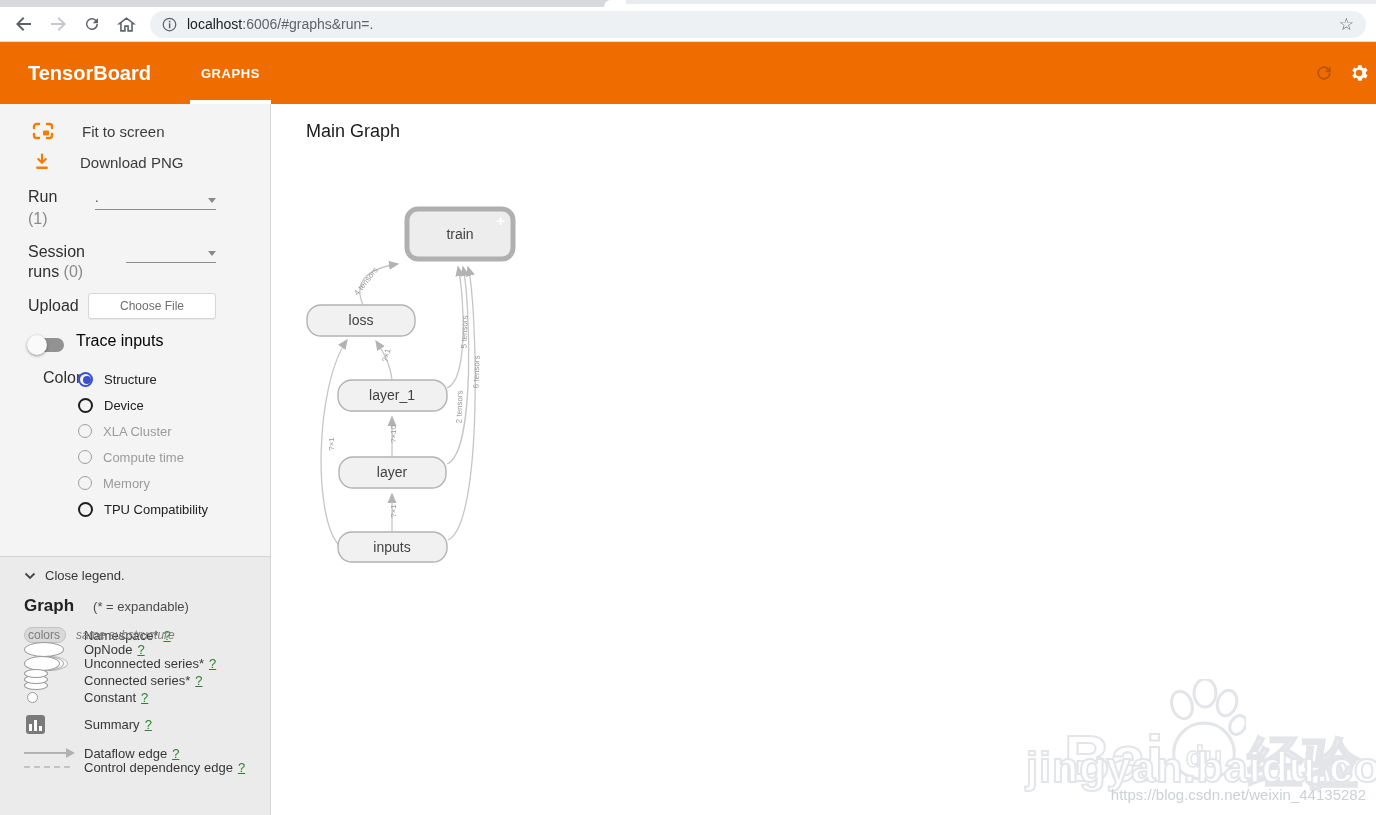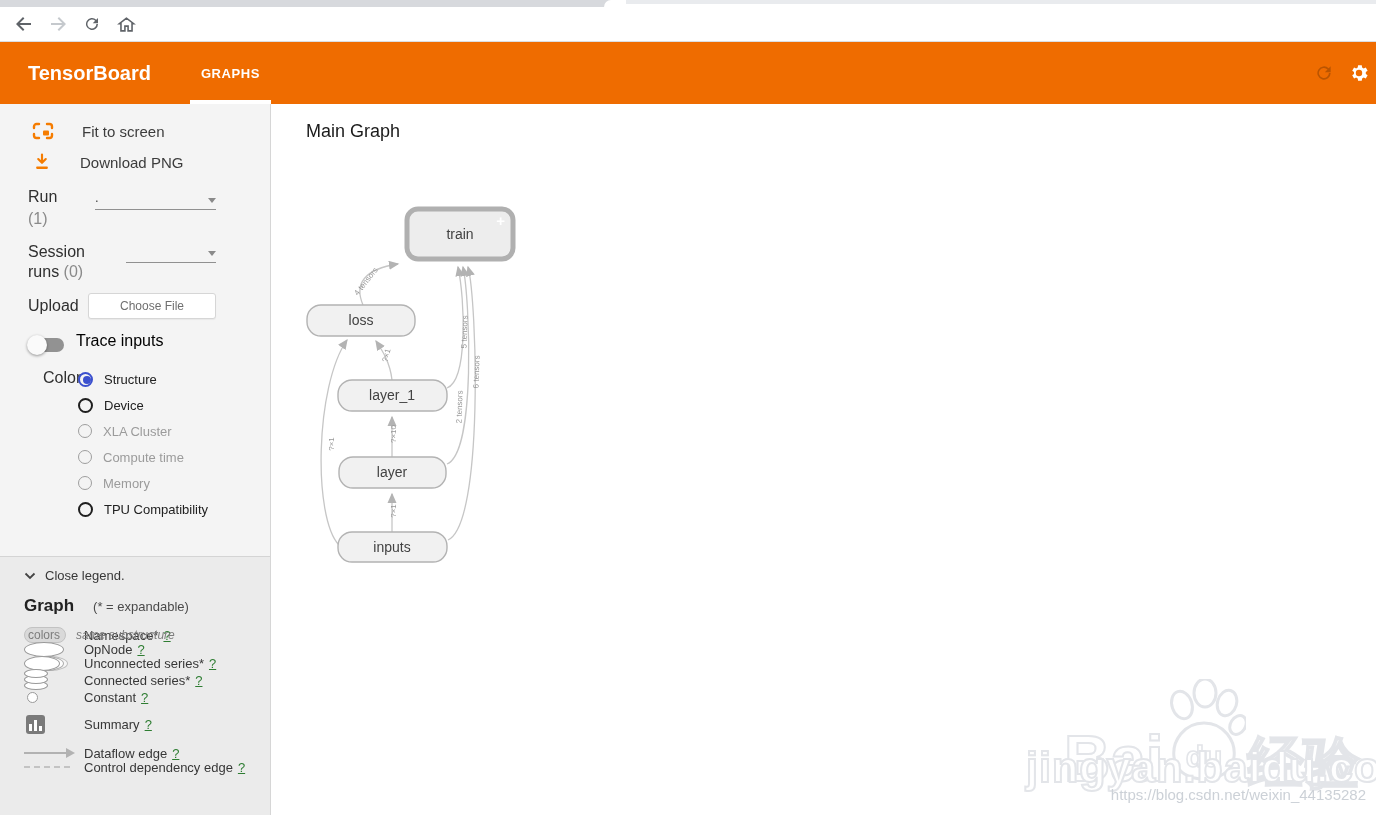--- a/index.html
+++ b/index.html
@@ -155,20 +155,29 @@
   <div class="nav-btn">
     <svg width="18" height="18" viewBox="0 0 24 24">
       <path d="M17.65 6.35A8 8 0 1 0 20 12h-2.1a6 6 0 1 1-1.7-4.2L13 11h7V4z" fill="#5f6368"></path>
     </svg>
   </div>
   <div class="nav-btn">
     <svg width="19" height="19" viewBox="0 0 24 24">
       <path d="M12 4 3 11h2v9h5v-6h4v6h5v-9h2z" fill="none" stroke="#5f6368" stroke-width="2"></path>
     </svg>
   </div>
+  <div class="omnibox">
+    <svg width="15" height="15" viewBox="0 0 24 24">
+      <circle cx="12" cy="12" r="10" fill="none" stroke="#5f6368" stroke-width="2"></circle>
+      <rect x="11" y="10" width="2.4" height="8" fill="#5f6368"></rect>
+      <rect x="11" y="6" width="2.4" height="2.6" fill="#5f6368"></rect>
+    </svg>
+    <div class="url"><span class="host">localhost</span><span class="rest">:6006/#graphs&amp;run=.</span></div>
+    <div class="star">☆</div>
+  </div>
 </div>
 
 <div class="tb-header">
   <div class="tb-logo">
     <span>TensorBoard</span>
   </div>
   <div class="tb-tab">GRAPHS</div>
   <div class="tb-tab-underline"></div>
 
   <div class="run-wrap">

